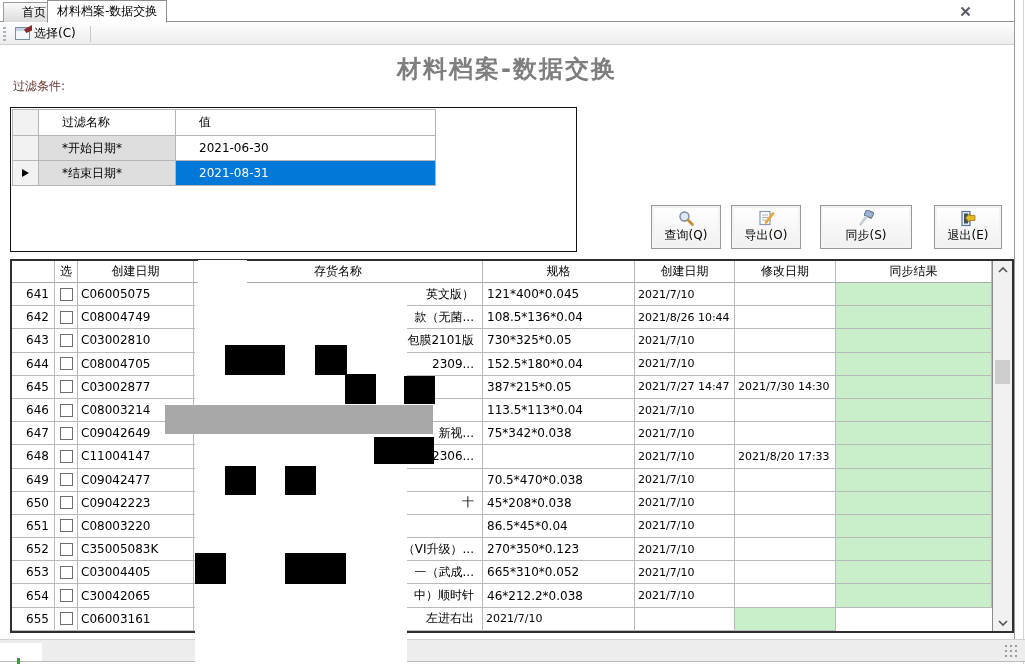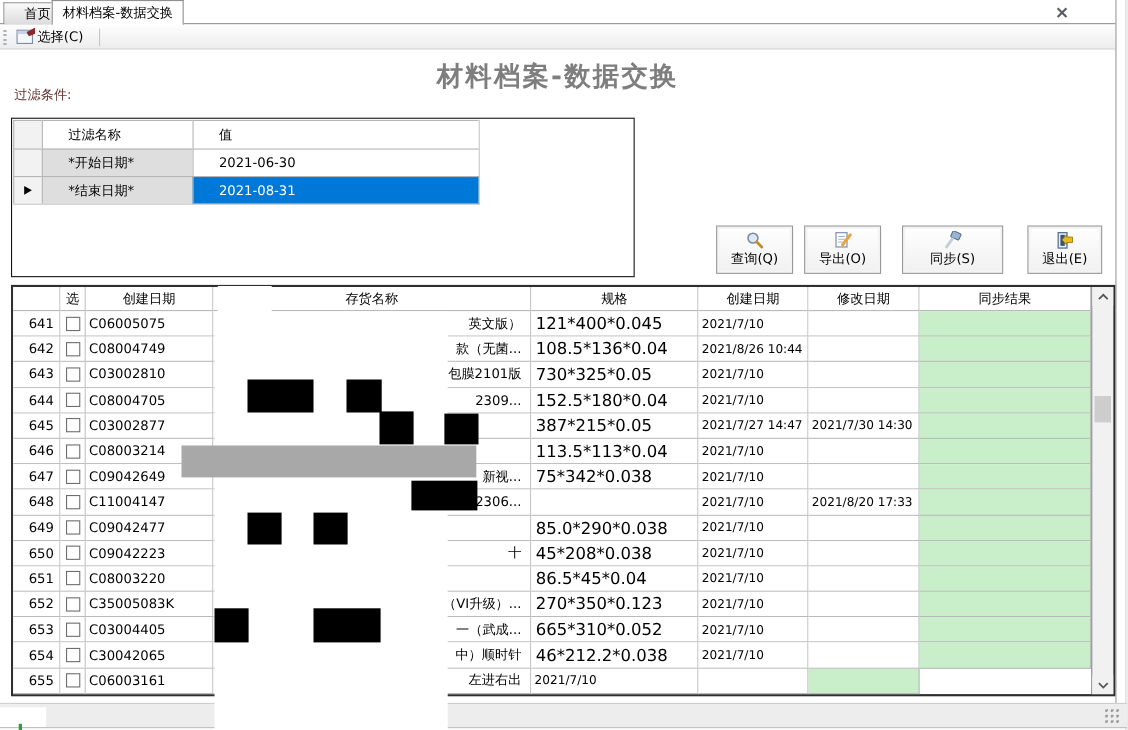--- a/index.html
+++ b/index.html
@@ -43,21 +43,21 @@
   
   .dtable{position:absolute;left:10px;top:259px;width:1004px;height:374px;border:2px solid #2f2f2f;background:#fff;}
   .thead{display:grid;grid-template-columns:43px 23px 116px 289px 152px 100px 101px 156px;height:22px;}
   .thead .hc{border-right:1px solid #b9b9b9;border-bottom:1px solid #a9a9a9;display:flex;align-items:center;justify-content:center;overflow:hidden;white-space:nowrap;background:#fff;}
   .trow{display:grid;grid-template-columns:43px 23px 116px 289px 152px 100px 101px 156px;height:23.2px;}
   .tc{border-right:1px solid #b9b9b9;border-bottom:1px solid #b9b9b9;display:flex;align-items:center;overflow:hidden;white-space:nowrap;background:#fff;}
   .tc.num{justify-content:flex-end;padding-right:5px;}
   .tc.chk{justify-content:center;}
   .tc.code{padding-left:3px;}
   .tc.name{justify-content:flex-end;padding-right:8px;}
-  .tc.spec{padding-left:4px;font-size:15px;}
+  .tc.spec{padding-left:4px;font-size:12px;}
   .tc.date{padding-left:3px;font-size:11px;}
   .tc.sync{background:var(--ok,#c9efca);}
   .cb{width:13px;height:13px;border:1px solid #6e6e6e;background:#fff;display:inline-block;}
   
   .vscroll{position:absolute;right:0;top:0;width:20px;height:370px;background:#f1f1f1;border-left:1px solid #8a8a8a;}
   .varrow{position:absolute;left:0;width:19px;height:17px;display:flex;align-items:center;justify-content:center;background:#f1f1f1;}
   .varrow.up{top:0;} .varrow.down{bottom:0;}
   .vthumb{position:absolute;left:2px;top:99px;width:15px;height:24px;background:#cdcdcd;}
   
   .statusbar{position:absolute;left:0;top:639px;width:1025px;height:22px;background:#ededed;border-top:1px solid #cfcfcf;}
@@ -264,21 +264,21 @@
           <div class="tc date">2021/8/20 17:33</div>
           <div class="tc sync"></div>
         </div>
         <div class="trow">
           <div class="tc num">649</div>
           <div class="tc chk">
             <span class="cb"></span>
           </div>
           <div class="tc code">C09042477</div>
           <div class="tc name"></div>
-          <div class="tc spec">85.0*290*0.038</div>
+          <div class="tc spec">70.5*470*0.038</div>
           <div class="tc date">2021/7/10</div>
           <div class="tc date"></div>
           <div class="tc sync"></div>
         </div>
         <div class="trow">
           <div class="tc num">650</div>
           <div class="tc chk">
             <span class="cb"></span>
           </div>
           <div class="tc code">C09042223</div>

